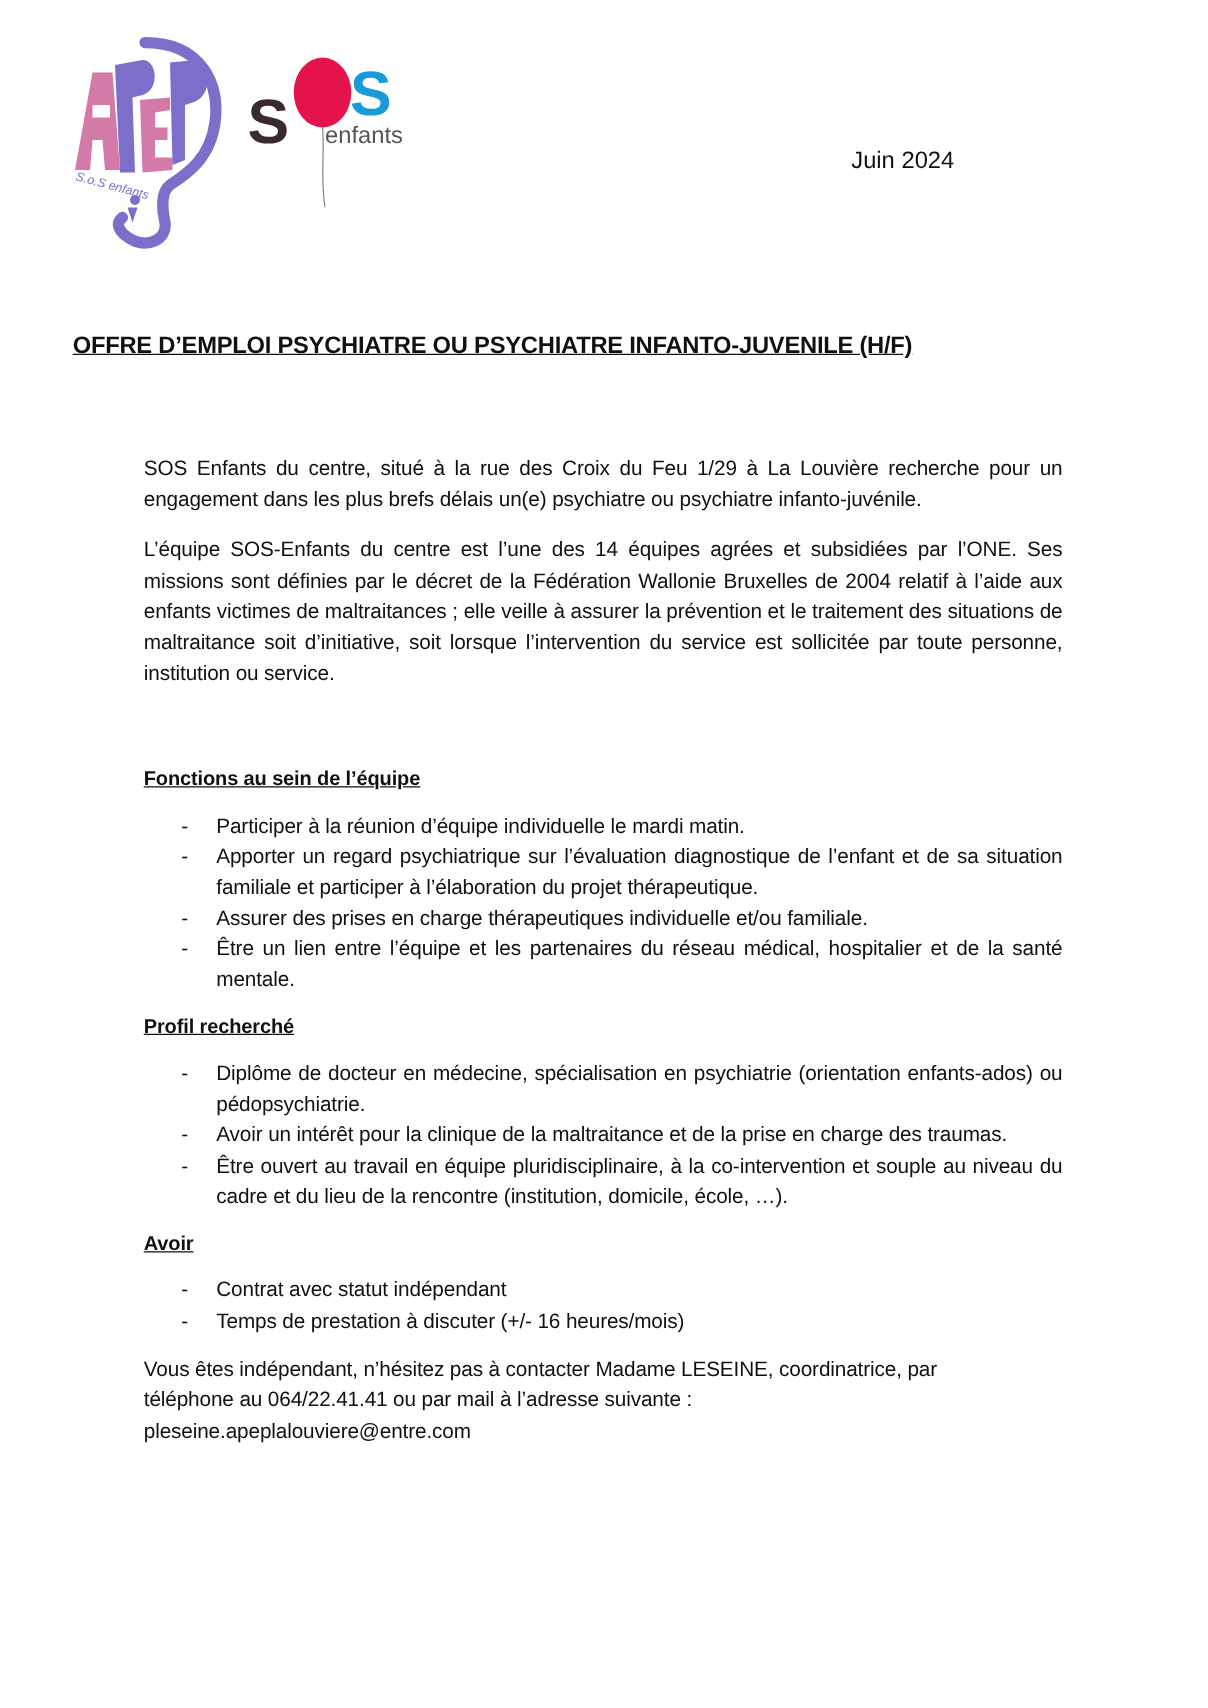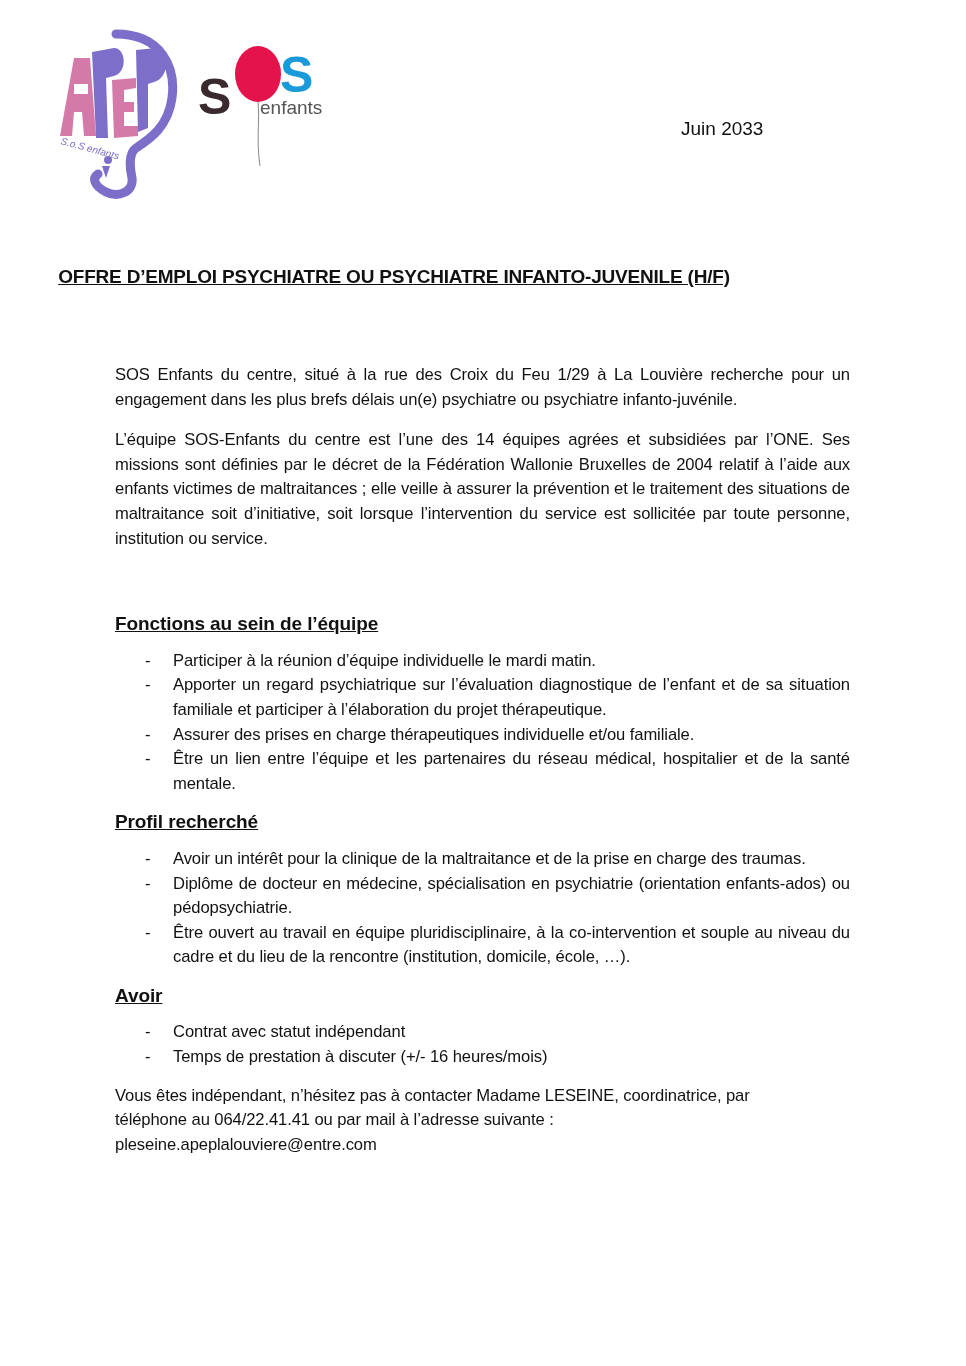--- a/index.html
+++ b/index.html
@@ -15,21 +15,21 @@
     font-family: "Liberation Sans Narrow", "Liberation Sans", sans-serif;
     font-size: 19px; font-weight: bold; text-decoration: underline;
     letter-spacing: -0.2px;
   }
   .content {
     position: absolute; left: 115px; width: 735px; top: 347px;
     font-size: 16.6px; line-height: 24.6px; letter-spacing: -0.1px;
   }
   .content p { margin: 16px 0 13px 0; text-align: justify; }
   .content h3 {
-    font-size: 19px; font-weight: bold; text-decoration: underline;
+    font-size: 16px; font-weight: bold; text-decoration: underline;
     margin: 0 0 12px 0;
   }
   .spacer-lg { height: 48px; }
   ul.dash { list-style: none; margin: 0 0 14px 0; padding: 0; }
   ul.dash li {
     position: relative; padding-left: 58px; text-align: justify;
   }
   ul.dash li::before {
     content: "-"; position: absolute; left: 30px; top: 0;
   }
@@ -62,42 +62,42 @@
 <div class="logo-sos">
   <svg width="130" height="130" viewBox="0 0 130 130">
     <text x="2" y="74" font-family="Liberation Sans, sans-serif" font-weight="bold" font-size="50" fill="#3a2a2e">S</text>
     <ellipse cx="62" cy="34" rx="23" ry="28" fill="#e5134b"></ellipse>
     <path d="M62 62 C 64 80, 60 100, 64 126" fill="none" stroke="#888" stroke-width="1"></path>
     <text x="84" y="52" font-family="Liberation Sans, sans-serif" font-weight="bold" font-size="50" fill="#1a9ad8">S</text>
     <text x="64" y="74" font-family="Liberation Sans, sans-serif" font-size="19" fill="#555">enfants</text>
   </svg>
 </div>
 
-<div class="date">Juin 2033</div>
+<div class="date">Juin 2024</div>
 
 <div class="title">OFFRE D’EMPLOI PSYCHIATRE OU PSYCHIATRE INFANTO-JUVENILE (H/F)</div>
 
 <div class="content">
   <p>SOS Enfants du centre, situé à la rue des Croix du Feu 1/29 à La Louvière recherche pour un engagement dans les plus brefs délais un(e) psychiatre ou psychiatre infanto-juvénile.</p>
   <p>L’équipe SOS-Enfants du centre est l’une des 14 équipes agrées et subsidiées par l’ONE. Ses missions sont définies par le décret de la Fédération Wallonie Bruxelles de 2004 relatif à l’aide aux enfants victimes de maltraitances ; elle veille à assurer la prévention et le traitement des situations de maltraitance soit d’initiative, soit lorsque l’intervention du service est sollicitée par toute personne, institution ou service.</p>
 
   <div class="spacer-lg"></div>
 
   <h3>Fonctions au sein de l’équipe</h3>
   <ul class="dash">
     <li>Participer à la réunion d’équipe individuelle le mardi matin.</li>
     <li>Apporter un regard psychiatrique sur l’évaluation diagnostique de l’enfant et de sa situation familiale et participer à l’élaboration du projet thérapeutique.</li>
     <li>Assurer des prises en charge thérapeutiques individuelle et/ou familiale.</li>
     <li>Être un lien entre l’équipe et les partenaires du réseau médical, hospitalier et de la santé mentale.</li>
   </ul>
 
   <h3>Profil recherché</h3>
   <ul class="dash">
+    <li>Diplôme de docteur en médecine, spécialisation en psychiatrie (orientation enfants-ados) ou pédopsychiatrie.</li>
     <li>Avoir un intérêt pour la clinique de la maltraitance et de la prise en charge des traumas.</li>
-    <li>Diplôme de docteur en médecine, spécialisation en psychiatrie (orientation enfants-ados) ou pédopsychiatrie.</li>
     <li>Être ouvert au travail en équipe pluridisciplinaire, à la co-intervention et souple au niveau du cadre et du lieu de la rencontre (institution, domicile, école, …).</li>
   </ul>
 
   <h3>Avoir</h3>
   <ul class="dash">
     <li>Contrat avec statut indépendant</li>
     <li>Temps de prestation à discuter (+/- 16 heures/mois)</li>
   </ul>
 
   <div>Vous êtes indépendant, n’hésitez pas à contacter Madame LESEINE, coordinatrice, par</div>

